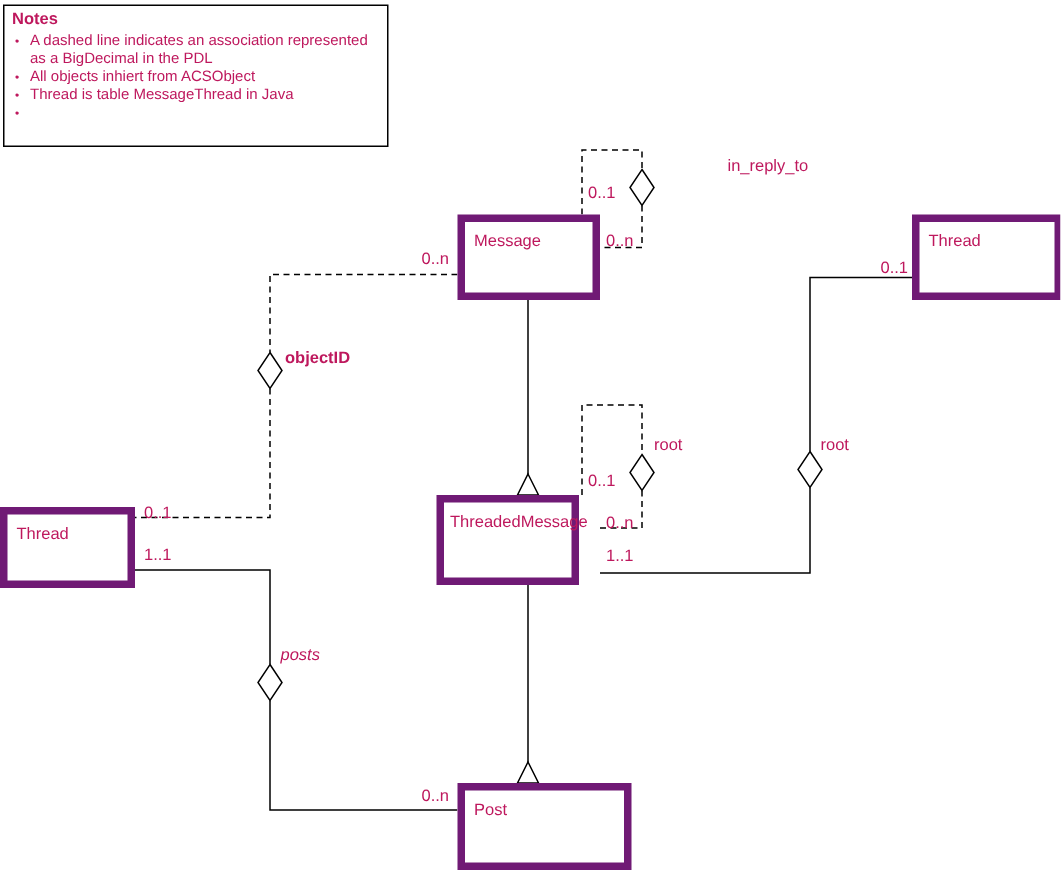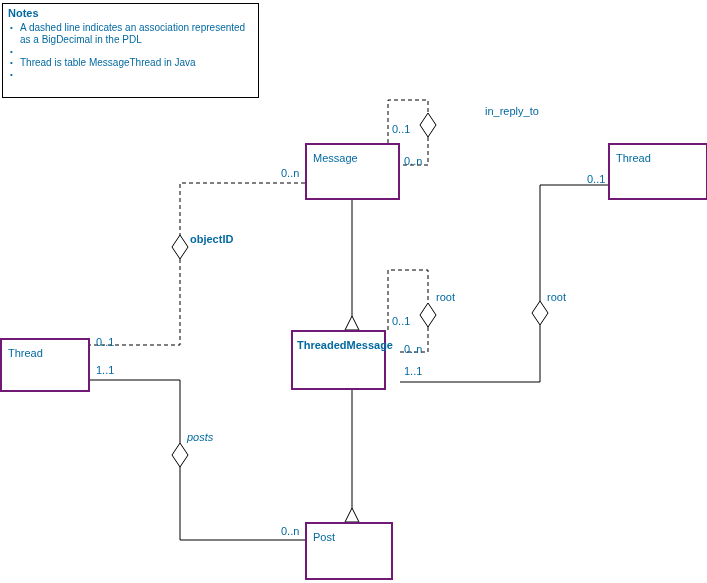--- a/index.html
+++ b/index.html
@@ -1,24 +1,24 @@
 <!DOCTYPE html>
 <html><head>
 <meta charset="utf-8">
 <style>
   html,body { margin:0; padding:0; background:#ffffff; }
   #canvas {
     position:relative; width:707px; height:583px;
     background:#ffffff; overflow:hidden;
-    font-family:"Liberation Sans", sans-serif; color:#0369a1;
+    font-family:"Liberation Sans", sans-serif; color:#be185d;
   }
   svg.wires { position:absolute; left:0; top:0; z-index:0; }
   .classbox {
     position:absolute; box-sizing:border-box;
-    border:2px solid #701a75; background:#fff; z-index:1;
+    border:5px solid #701a75; background:#fff; z-index:1;
     font-size:11px;
   }
   .classbox .cname { display:block; padding:7px 2px 0 6px; white-space:nowrap; }
   .lbl {
     position:absolute; z-index:2; font-size:11px;
     white-space:nowrap; line-height:11px;
   }
   #notes {
     position:absolute; left:2px; top:3px; width:257px; height:95px;
     box-sizing:border-box; border:1px solid #000; background:#fff; z-index:2;
@@ -65,20 +65,21 @@
 
   <div id="notes">
     <span class="ntitle">Notes</span>
     <div class="nitem">
       <span class="nbullet">•</span>
       <span class="ntext">A dashed line indicates an association represented
 as a BigDecimal in the PDL</span>
     </div>
     <div class="nitem">
       <span class="nbullet">•</span>
+      <span class="ntext">All objects inhiert from ACSObject</span>
     </div>
     <div class="nitem">
       <span class="nbullet">•</span>
       <span class="ntext">Thread is table MessageThread in Java</span>
     </div>
     <div class="nitem">
       <span class="nbullet">•</span>
     </div>
   </div>
 
@@ -87,25 +88,25 @@
   </div>
 
   <div class="classbox" style="left:608px; top:143px; width:100px; height:57px;">
     <span class="cname">Thread</span>
   </div>
 
   <div class="classbox" style="left:0px; top:338px; width:90px; height:54px;">
     <span class="cname">Thread</span>
   </div>
 
-  <div class="classbox" style="left:291px; top:330px; width:95px; height:60px;font-weight:bold;">
+  <div class="classbox" style="left:291px; top:330px; width:95px; height:60px;">
     <span class="cname" style="padding-left:4px;">ThreadedMessage</span>
   </div>
 
-  <div class="classbox" style="left:305px; top:522px; width:88px; height:58px;">
+  <div class="classbox" style="left:305px; top:522px; width:116px; height:58px;">
     <span class="cname">Post</span>
   </div>
 
   <span class="lbl" style="left:441px; top:106px;margin-left:44px;">in_reply_to</span>
   <span class="lbl" style="left:190px; top:234px;font-weight:bold;">objectID</span>
   <span class="lbl" style="left:436px; top:292px;">root</span>
   <span class="lbl" style="left:547px; top:292px;">root</span>
   <span class="lbl" style="left:187px; top:432px;font-style:italic;">posts</span>
 
   <span class="lbl" style="left:392px; top:124px;">0..1</span>

